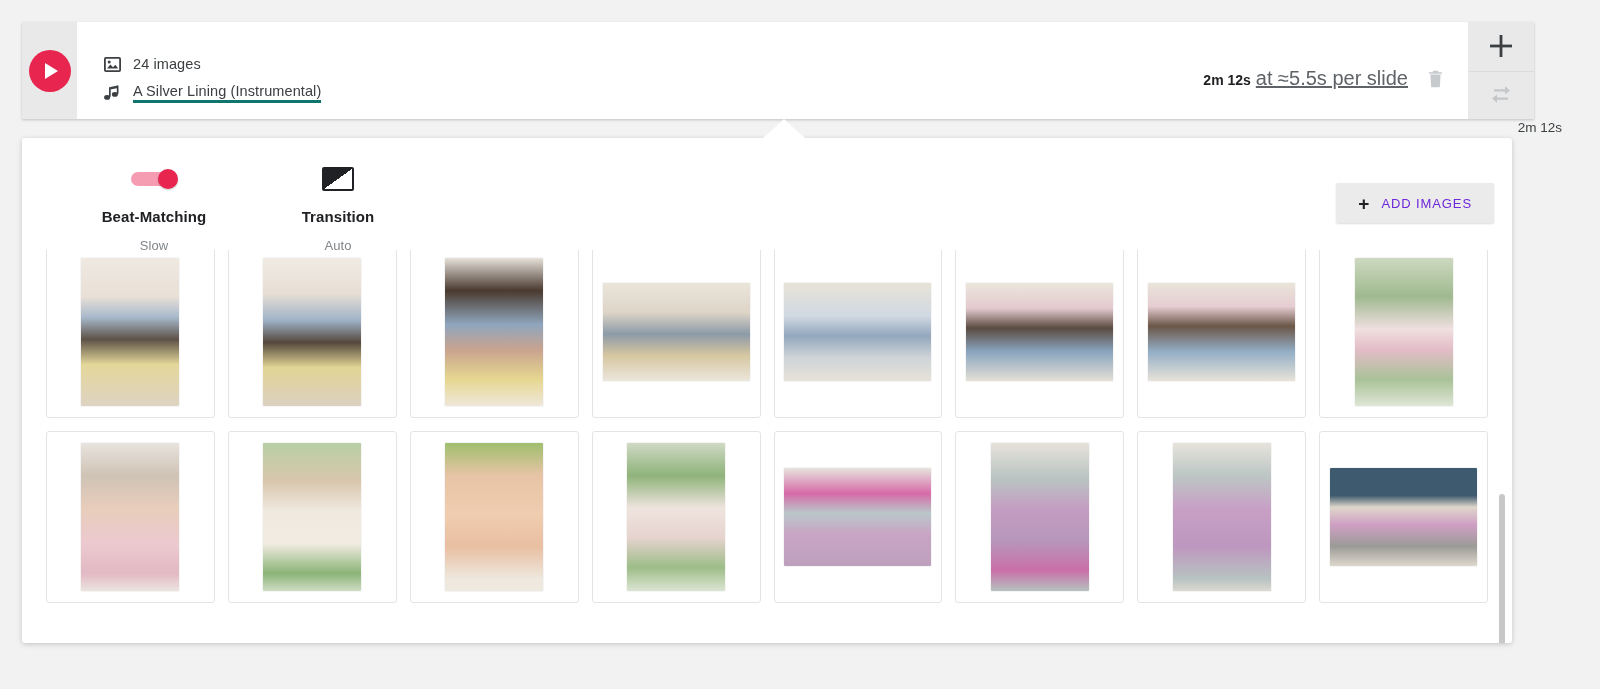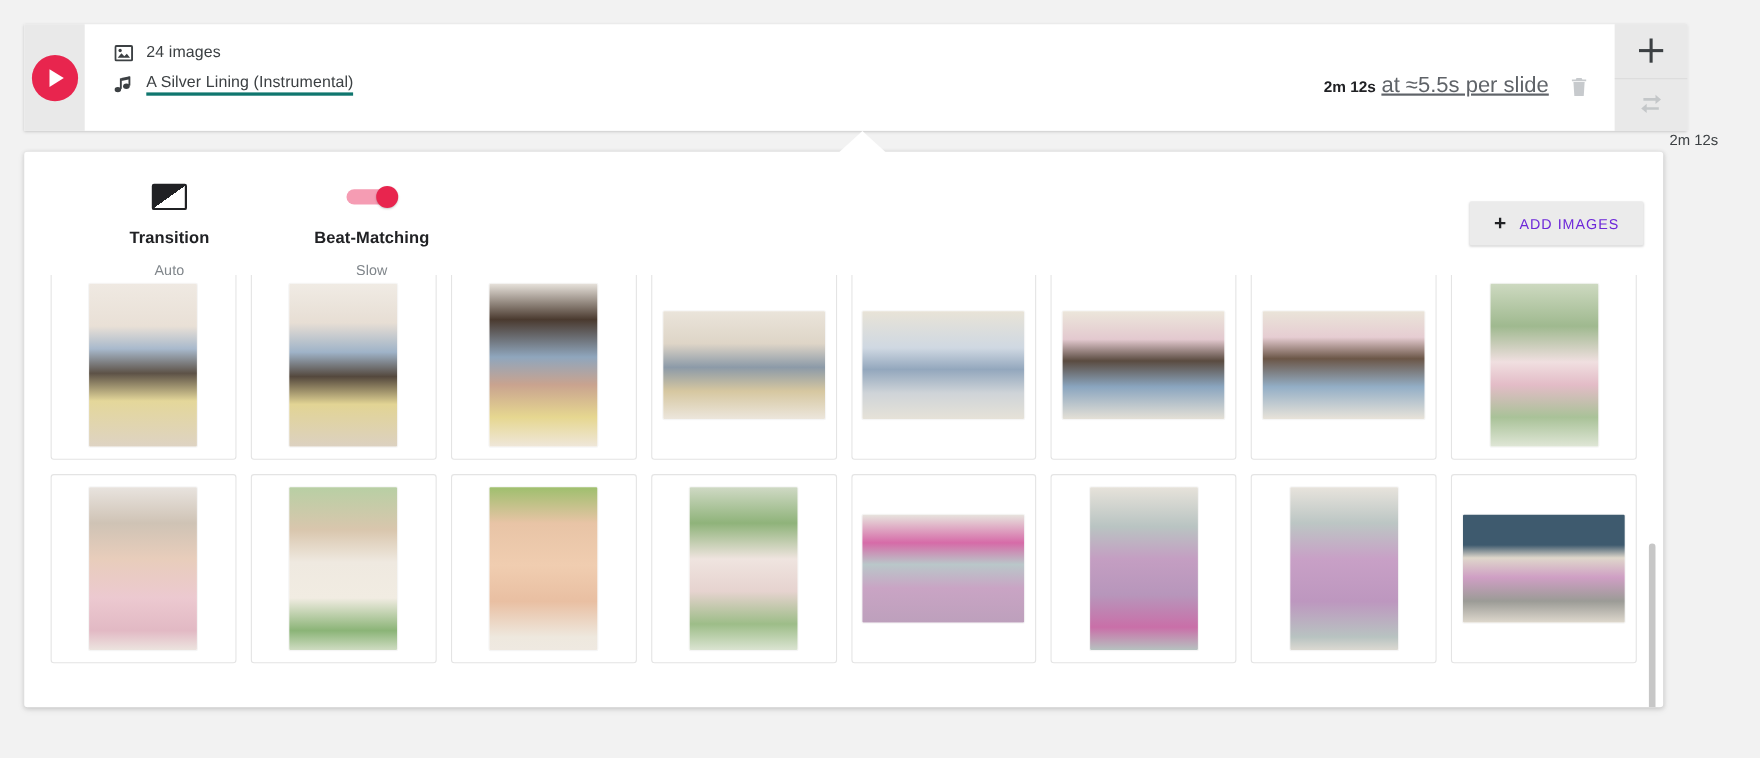--- a/index.html
+++ b/index.html
@@ -58,20 +58,21 @@
     width: 0; height: 0;
     border-left: 13px solid #ffffff;
     border-top: 8px solid transparent;
     border-bottom: 8px solid transparent;
     margin-left: 4px;
   }
 
   .header-main {
     flex: 1 1 auto;
     display: flex;
+    align-items: center;
     justify-content: space-between;
     padding: 16px 0 0 26px;
     min-width: 0;
   }
 
   .meta-col {
     display: flex;
     flex-direction: column;
     gap: 9px;
   }
@@ -412,35 +413,35 @@
   <div class="total-dur">2m 12s</div>
 
   <div class="panel">
 
     <div class="panel-top">
 
       <div class="ctrl-group">
 
         <div class="ctrl">
           <div class="ctrl-icon-wrap">
-            <span class="transition-icon"></span>
-          </div>
-          <div class="ctrl-label">Transition</div>
-          <div class="ctrl-value">Auto</div>
-        </div>
-
-        <div class="ctrl">
-          <div class="ctrl-icon-wrap">
             <span class="toggle">
               <span class="track"></span>
               <span class="knob"></span>
             </span>
           </div>
           <div class="ctrl-label">Beat-Matching</div>
           <div class="ctrl-value">Slow</div>
+        </div>
+
+        <div class="ctrl">
+          <div class="ctrl-icon-wrap">
+            <span class="transition-icon"></span>
+          </div>
+          <div class="ctrl-label">Transition</div>
+          <div class="ctrl-value">Auto</div>
         </div>
 
       </div>
 
       <button class="add-images-btn">
         <span class="plus">+</span>
         <span class="txt">ADD IMAGES</span>
       </button>
 
     </div>

